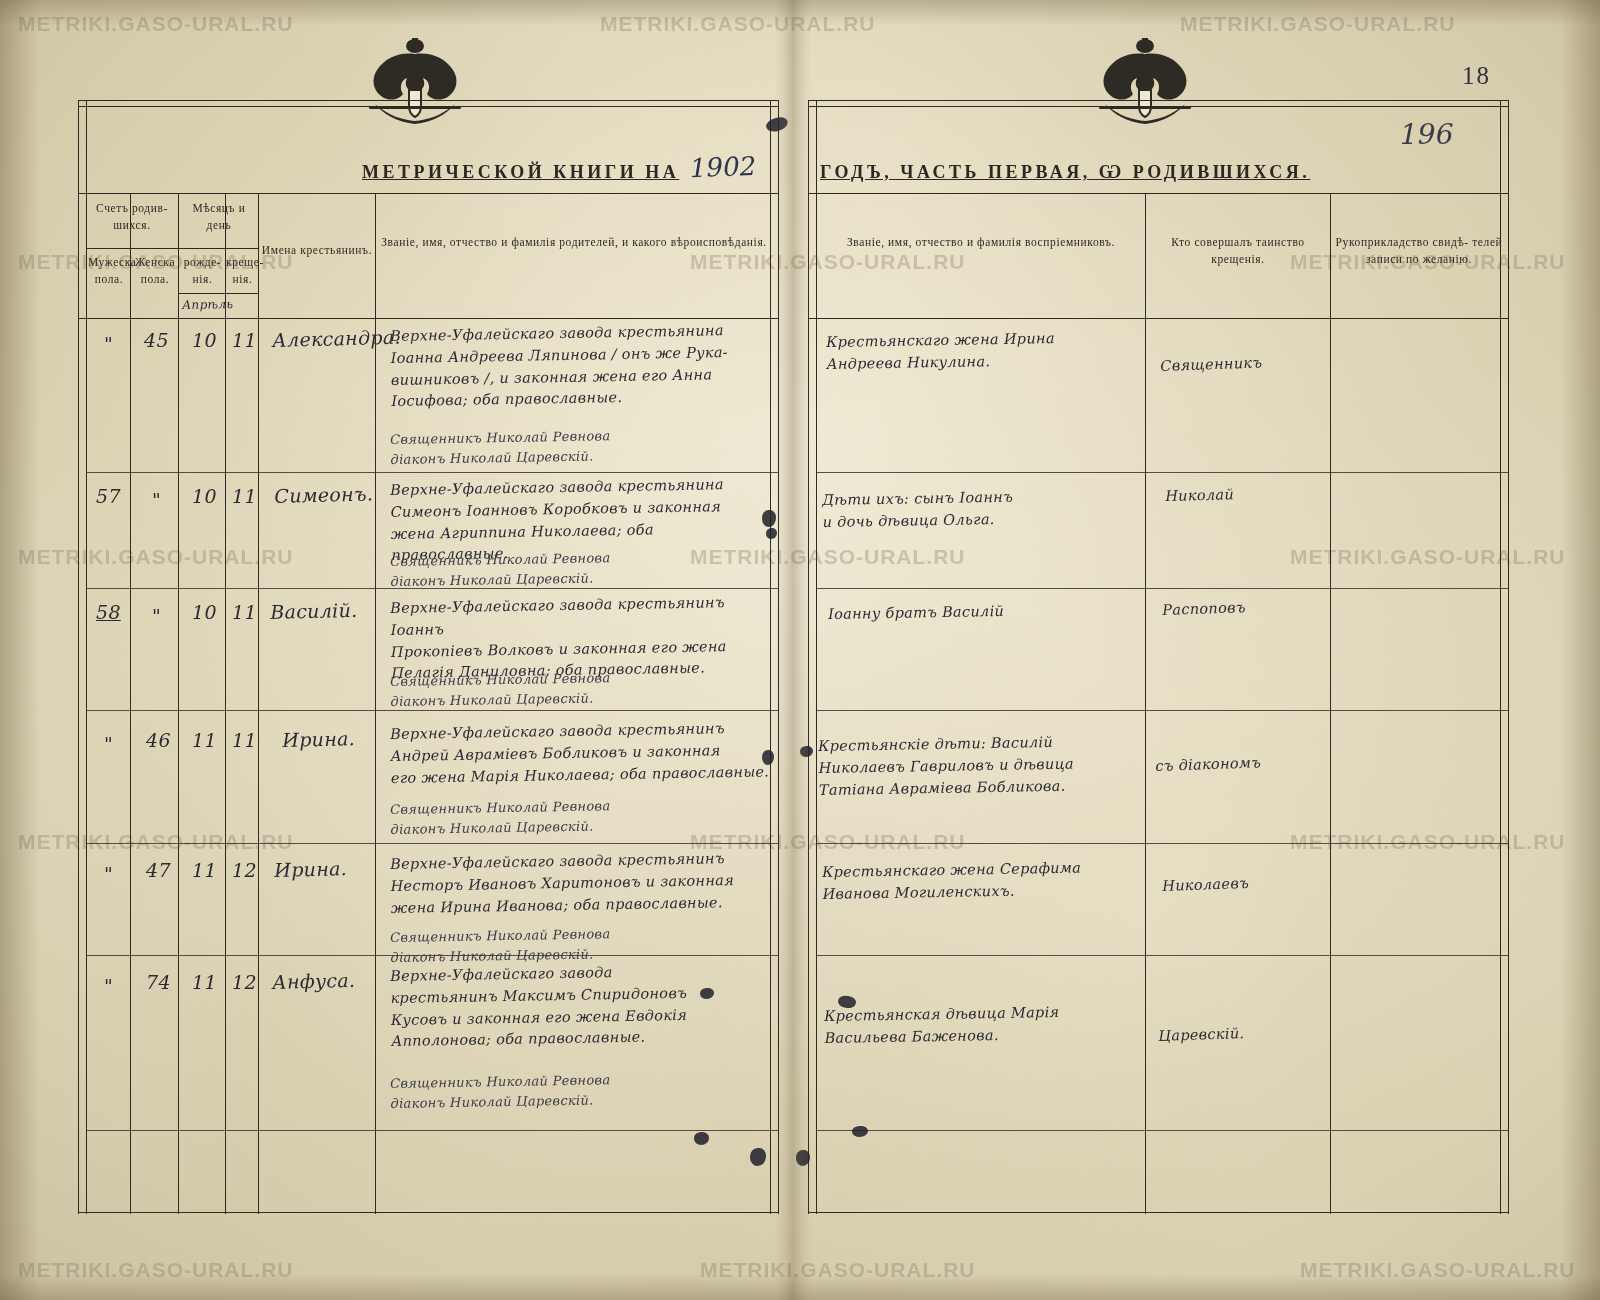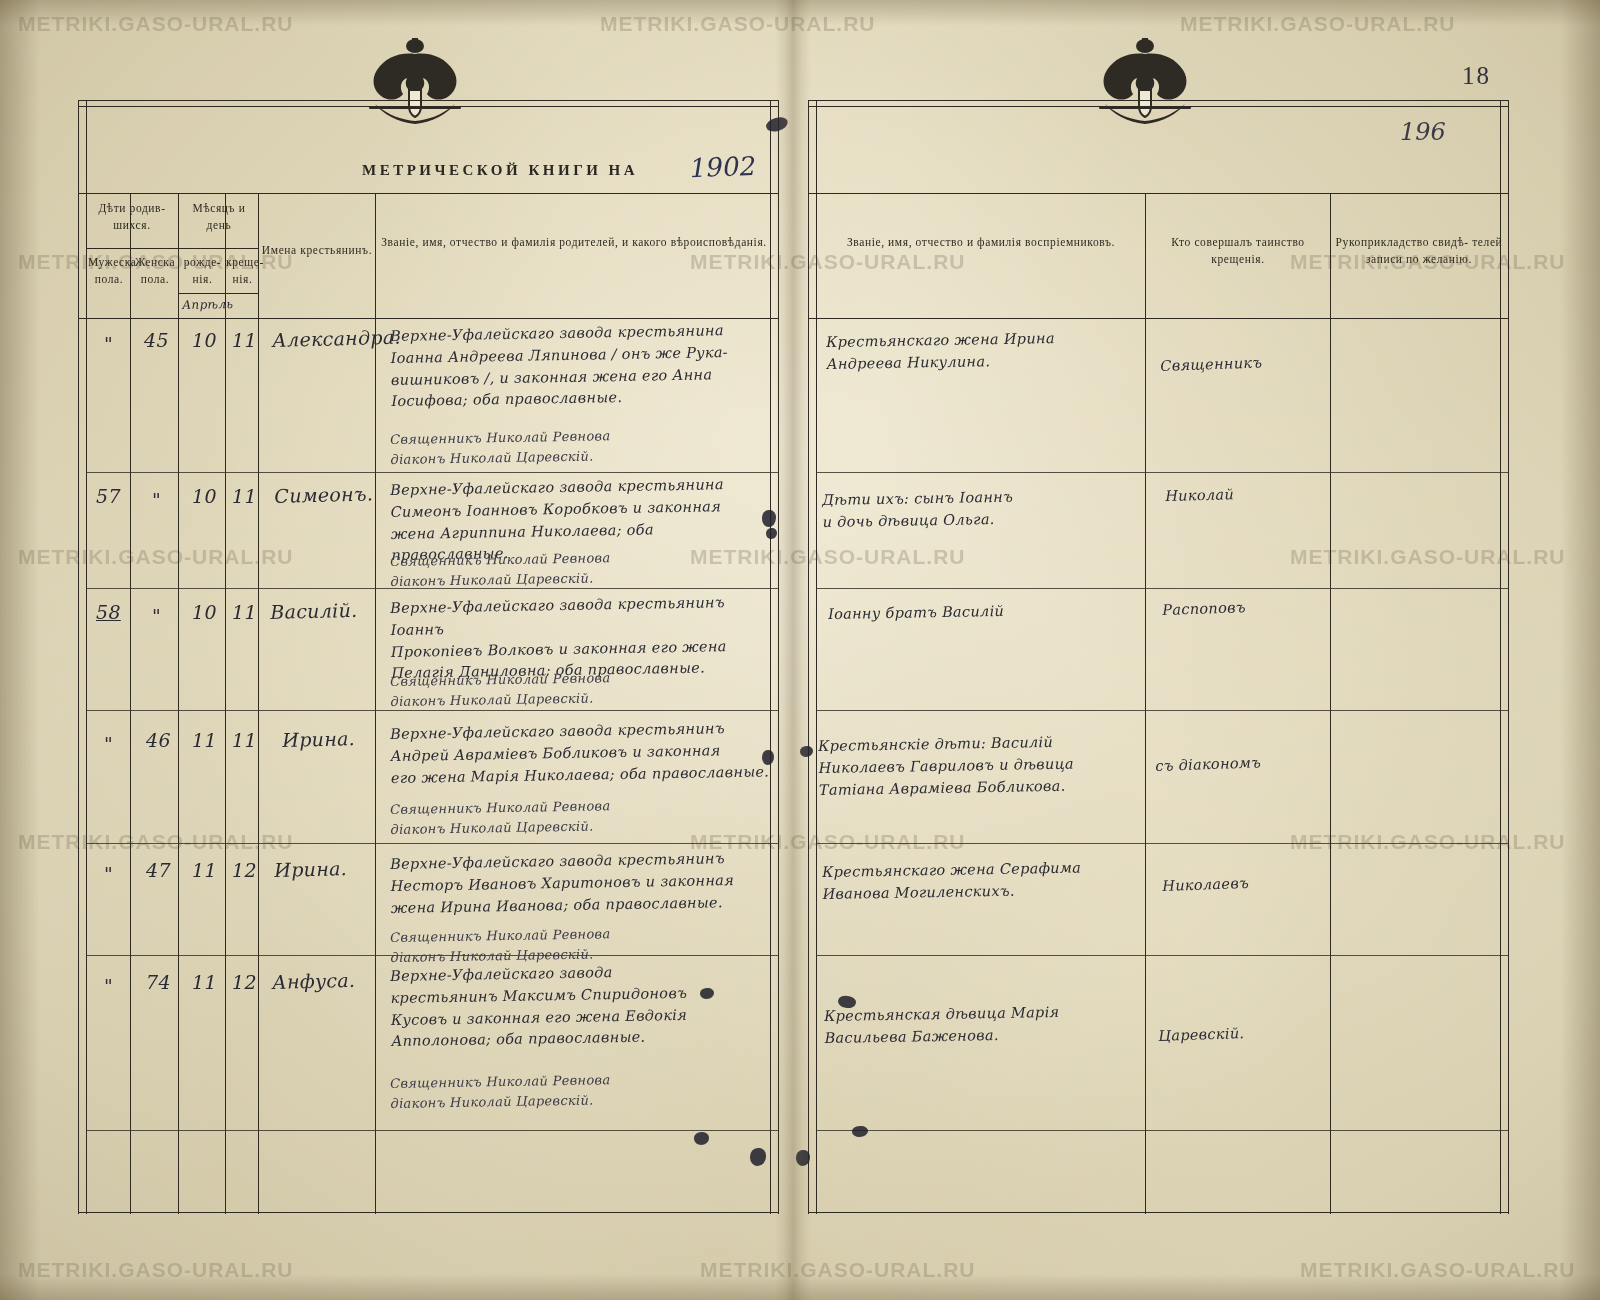--- a/index.html
+++ b/index.html
@@ -81,21 +81,21 @@
 
   
   .printed {
     position:absolute;
     font-family:"Liberation Serif", serif;
     color:#2b2822;
     letter-spacing:2px;
     white-space:nowrap;
   }
   .title-line {
-    font-size:15px; font-weight:bold; letter-spacing:3.5px;
+    font-size:18px; font-weight:bold; letter-spacing:3.5px;text-decoration:underline;
   }
   .colhead {
     position:absolute;
     font-size:11.5px;
     color:#2d2a22;
     text-align:center;
     line-height:1.45;
     letter-spacing:.6px;
     font-family:"Liberation Serif", serif;
   }
@@ -121,21 +121,21 @@
     position:absolute;
     font-family:"DejaVu Serif", serif;
     font-style:italic;
     font-size:26px;
     color:#2d3350;
   }
   .folio-ink {
     position:absolute;
     font-family:"DejaVu Serif", serif;
     font-style:italic;
-    font-size:24px;
+    font-size:28px;
     color:#3b3b4a;
   }
   .folio-stamp {
     position:absolute;
     font-family:"Liberation Serif", serif;
     font-size:25px;
     color:#33313c;
     letter-spacing:2px;
   }
   .blot {
@@ -246,22 +246,23 @@
   <div class="rule h thin" style="left:816px; top:710px; width:692px;"></div>
   <div class="rule h thin" style="left:86px;  top:843px; width:692px;"></div>
   <div class="rule h thin" style="left:816px; top:843px; width:692px;"></div>
   <div class="rule h thin" style="left:86px;  top:955px; width:692px;"></div>
   <div class="rule h thin" style="left:816px; top:955px; width:692px;"></div>
   <div class="rule h thin" style="left:86px;  top:1130px; width:692px;"></div>
   <div class="rule h thin" style="left:816px; top:1130px; width:692px;"></div>
 
   <div class="printed title-line" style="left:362px; top:162px;">МЕТРИЧЕСКОЙ КНИГИ НА</div>
   <div class="year-ink" style="left:690px; top:152px; transform:rotate(-2deg);">1902</div>
-
-  <div class="colhead" style="left:88px; top:200px; width:88px;">Дѣти родив-
+  <div class="printed title-line" style="left:820px; top:162px;">ГОДЪ, ЧАСТЬ ПЕРВАЯ, Ѡ РОДИВШИХСЯ.</div>
+
+  <div class="colhead" style="left:88px; top:200px; width:88px;">Счетъ родив-
 шихся.</div>
   <div class="colhead" style="left:88px; top:254px; width:42px;">Мужеска
 пола.</div>
   <div class="colhead" style="left:132px; top:254px; width:46px;">Женска
 пола.</div>
 
   <div class="colhead" style="left:180px; top:200px; width:78px;">Мѣсяцъ
 и день</div>
   <div class="colhead" style="left:180px; top:254px; width:45px;">рожде-
 нія.</div>

